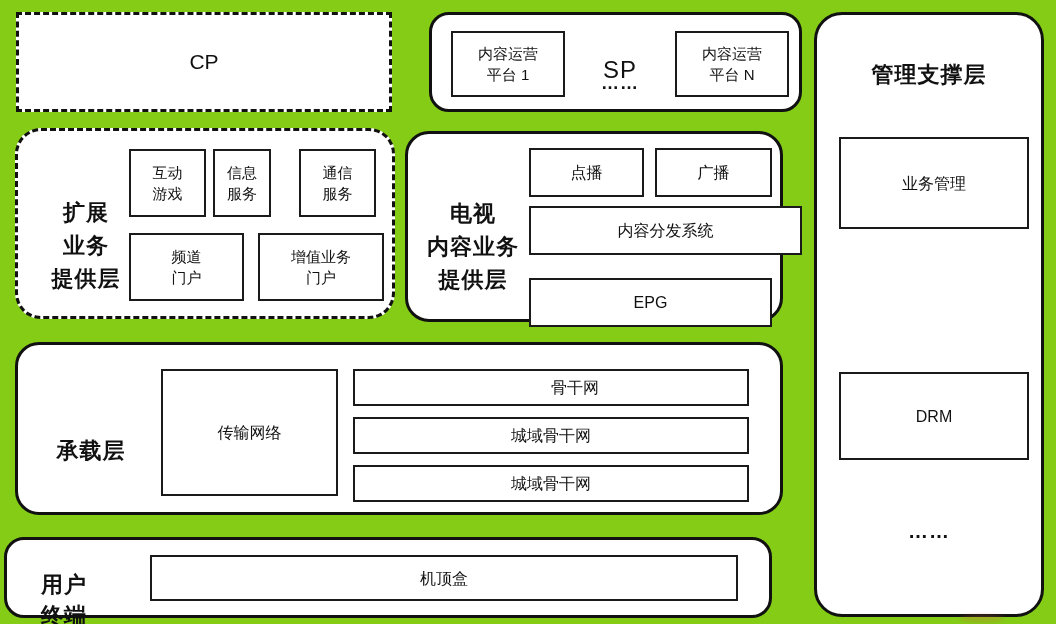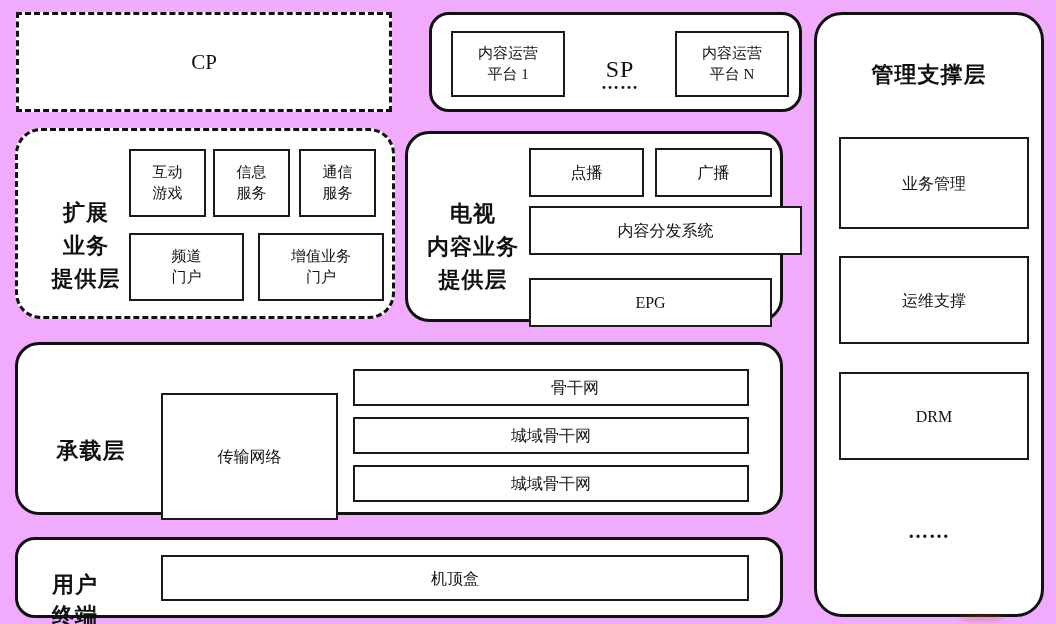--- a/index.html
+++ b/index.html
@@ -1,18 +1,18 @@
 <!DOCTYPE html>
 <html><head>
 <meta charset="utf-8">
 <style>
   html,body{margin:0;padding:0;background:#fff;}
   #canvas{
-    position:relative;width:1056px;height:624px;background:#f0abfc;
-    font-family:Liberation Serif, serif;color:#111;
+    position:relative;width:1056px;height:624px;background:#84cc16;
+    font-family:Liberation Sans, sans-serif;color:#111;
     overflow:hidden;
   }
   .panel{position:absolute;box-sizing:border-box;border:3px solid #111;border-radius:24px;background:#fff;}
   .panel.dashed{border-style:dashed;}
   .panel.square{border-radius:0;}
   .box{
     position:absolute;box-sizing:border-box;border:2px solid #1a1a1a;background:#fff;
     display:flex;align-items:center;justify-content:center;text-align:center;
     font-size:15px;line-height:21px;white-space:pre-line;
   }
@@ -42,32 +42,31 @@
 平台 1</div>
     <div class="biglabel" style="left:150px;top:18px;width:76px;height:32px;font-size:24px;font-weight:normal;">SP</div>
     <div class="dots" style="left:150px;top:58px;width:76px;">……</div>
     <div class="box" style="left:243px;top:16px;width:114px;height:66px;">内容运营
 平台 N</div>
   </div>
 
   <div class="panel" style="left:814px;top:12px;width:230px;height:605px;border-radius:28px;">
     <div class="biglabel" style="left:0;top:22px;width:224px;height:34px;">管理支撑层</div>
     <div class="box md" style="left:22px;top:122px;width:190px;height:92px;">业务管理</div>
-    <div class="box md" style="left:22px;top:241px;width:190px;height:88px;">运维支撑</div>
     <div class="box md" style="left:22px;top:357px;width:190px;height:88px;">DRM</div>
     <div class="dots" style="left:0;top:505px;width:224px;font-size:20px;">……</div>
   </div>
 
   <div class="panel dashed" style="left:15px;top:128px;width:380px;height:191px;border-radius:26px;">
     <div class="biglabel" style="left:20px;top:44px;width:96px;height:100px;">扩展
 业务
 提供层</div>
     <div class="box" style="left:111px;top:18px;width:77px;height:68px;text-align:right;">互动
 游戏</div>
-    <div class="box" style="left:195px;top:18px;width:77px;height:68px;">信息
+    <div class="box" style="left:195px;top:18px;width:58px;height:68px;">信息
 服务</div>
     <div class="box" style="left:281px;top:18px;width:77px;height:68px;">通信
 服务</div>
     <div class="box" style="left:111px;top:102px;width:115px;height:68px;">频道
 门户</div>
     <div class="box" style="left:240px;top:102px;width:126px;height:68px;">增值业务
 门户</div>
   </div>
 
   <div class="panel" style="left:405px;top:131px;width:378px;height:191px;">
@@ -75,27 +74,27 @@
 内容业务
 提供层</div>
     <div class="box md" style="left:121px;top:14px;width:115px;height:49px;">点播</div>
     <div class="box md" style="left:247px;top:14px;width:117px;height:49px;">广播</div>
     <div class="box md" style="left:121px;top:72px;width:273px;height:49px;">内容分发系统</div>
     <div class="box md" style="left:121px;top:129px;width:243px;height:49px;margin-top:15px;">EPG</div>
   </div>
 
   <div class="panel" style="left:15px;top:342px;width:768px;height:173px;">
     <div class="biglabel" style="left:18px;top:68px;width:110px;height:34px;">承载层</div>
-    <div class="box md" style="left:143px;top:24px;width:177px;height:127px;margin-top:24px;">传输网络</div>
+    <div class="box md" style="left:143px;top:24px;width:177px;height:127px;">传输网络</div>
     <div class="box md" style="left:335px;top:24px;width:396px;height:37px;padding-left:48px;">骨干网</div>
     <div class="box md" style="left:335px;top:72px;width:396px;height:37px;">城域骨干网</div>
     <div class="box md" style="left:335px;top:120px;width:396px;height:37px;">城域骨干网</div>
   </div>
 
-  <div class="panel" style="left:15px;top:537px;width:768px;height:81px;border-radius:20px;">
+  <div class="panel" style="left:4px;top:537px;width:768px;height:81px;border-radius:20px;">
     <div class="biglabel" style="left:20px;top:8px;width:74px;height:64px;line-height:31px;">用户
 终端</div>
     <div class="box md" style="left:143px;top:15px;width:588px;height:46px;">机顶盒</div>
   </div>
 
   <div id="artifact"></div>
 
 </div>
 
 </body></html>

